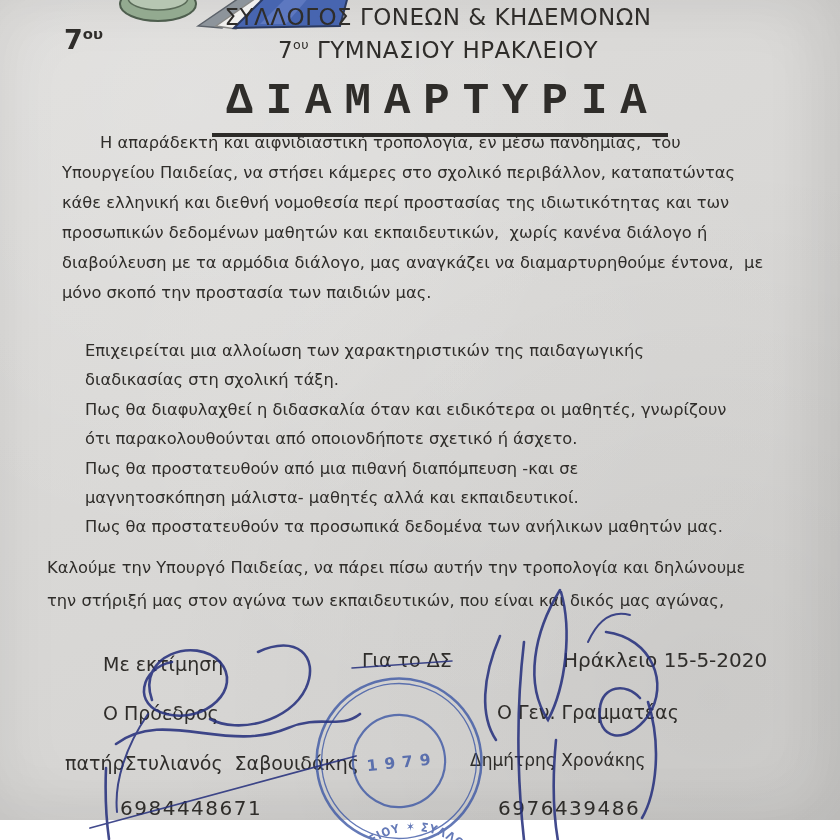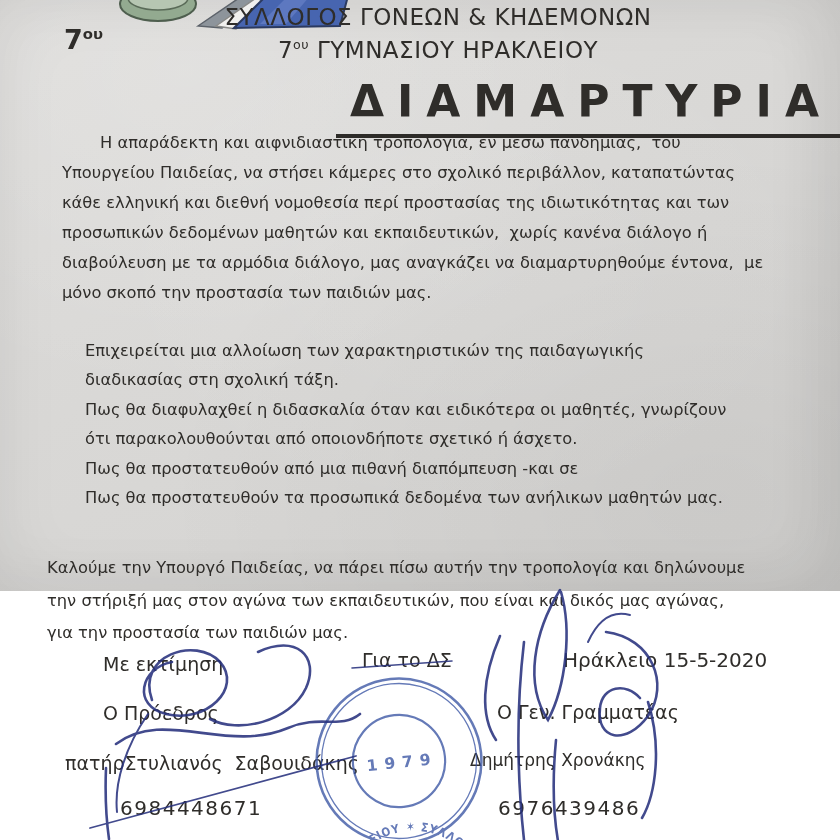--- a/index.html
+++ b/index.html
@@ -1,33 +1,33 @@
 <!DOCTYPE html>
 <html><head>
 <meta charset="utf-8">
 <style>
   html,body{margin:0;padding:0;width:840px;height:840px;overflow:hidden;}
   #paper{
-    position:relative;width:840px;height:591px;
+    position:relative;width:840px;height:820px;
     font-family:"DejaVu Sans","Liberation Sans",sans-serif;
     color:#2f2d2a;
     background:
       radial-gradient(ellipse at 22% 12%, rgba(255,255,255,.16), transparent 45%),
       radial-gradient(ellipse at 85% 85%, rgba(0,0,0,.05), transparent 55%),
       radial-gradient(ellipse at 55% 45%, rgba(255,255,255,.07), transparent 60%),
       linear-gradient(155deg,#dedddb 0%,#d9d8d6 45%,#d4d3d1 100%);
     box-shadow:inset 0 0 70px rgba(0,0,0,.06), inset -25px -10px 60px rgba(0,0,0,.05);
   }
   .abs{position:absolute;}
   
   .corner{left:64px;top:24px;font-size:27px;font-weight:600;}
   .corner sup,.hdr sup{font-size:.55em;}
   .hdr{left:148px;top:4px;width:580px;text-align:center;font-size:23px;font-weight:400;line-height:27px;letter-spacing:.5px;}
   
-  .title-wrap{left:40px;right:0;top:76px;text-align:right;}
+  .title-wrap{left:40px;right:0;top:76px;text-align:center;font-family:Liberation Mono, monospace;}
   .title{display:inline-block;font-size:44px;font-weight:600;letter-spacing:13px;
          border-bottom:4px solid #2d2b28;padding:0 8px 7px 14px;}
   
   .para{line-height:30px;font-size:16.3px;}
   .line{white-space:pre;}
   .p1{left:62px;top:128px;width:720px;}
   .p1 .first{text-indent:38px;}
   .p2{left:85px;top:336px;width:700px;line-height:29.4px;}
   .p3{left:47px;top:552px;width:760px;line-height:32.5px;}
   
@@ -81,27 +81,27 @@
     <div class="line">διαβούλευση με τα αρμόδια διάλογο, μας αναγκάζει να διαμαρτυρηθούμε έντονα,  με</div>
     <div class="line">μόνο σκοπό την προστασία των παιδιών μας.</div>
   </div>
 
   <div class="abs para p2">
     <div class="line">Επιχειρείται μια αλλοίωση των χαρακτηριστικών της παιδαγωγικής</div>
     <div class="line">διαδικασίας στη σχολική τάξη.</div>
     <div class="line">Πως θα διαφυλαχθεί η διδασκαλία όταν και ειδικότερα οι μαθητές, γνωρίζουν</div>
     <div class="line">ότι παρακολουθούνται από οποιονδήποτε σχετικό ή άσχετο.</div>
     <div class="line">Πως θα προστατευθούν από μια πιθανή διαπόμπευση -και σε</div>
+    <div class="line">μαγνητοσκόπηση μάλιστα- μαθητές αλλά και εκπαιδευτικοί.</div>
     <div class="line">Πως θα προστατευθούν τα προσωπικά δεδομένα των ανήλικων μαθητών μας.</div>
   </div>
 
   <div class="abs para p3">
     <div class="line">Καλούμε την Υπουργό Παιδείας, να πάρει πίσω αυτήν την τροπολογία και δηλώνουμε</div>
     <div class="line">την στήριξή μας στον αγώνα των εκπαιδευτικών, που είναι και δικός μας αγώνας,</div>
-    <div class="line">για την προστασία των παιδιών μας.</div>
   </div>
 
   <div class="abs closing regards">Με εκτίμηση</div>
   <div class="abs closing forboard">Για το ΔΣ</div>
   <div class="abs closing placedate">Ηράκλειο 15-5-2020</div>
   <div class="abs closing prestitle">Ο Πρόεδρος</div>
   <div class="abs closing sectitle">Ο Γεν. Γραμματέας</div>
   <div class="abs closing presname">πατήρΣτυλιανός  Σαβουιδάκης</div>
   <div class="abs closing secname">Δημήτρης Χρονάκης</div>
   <div class="abs closing presphone">6984448671</div>

